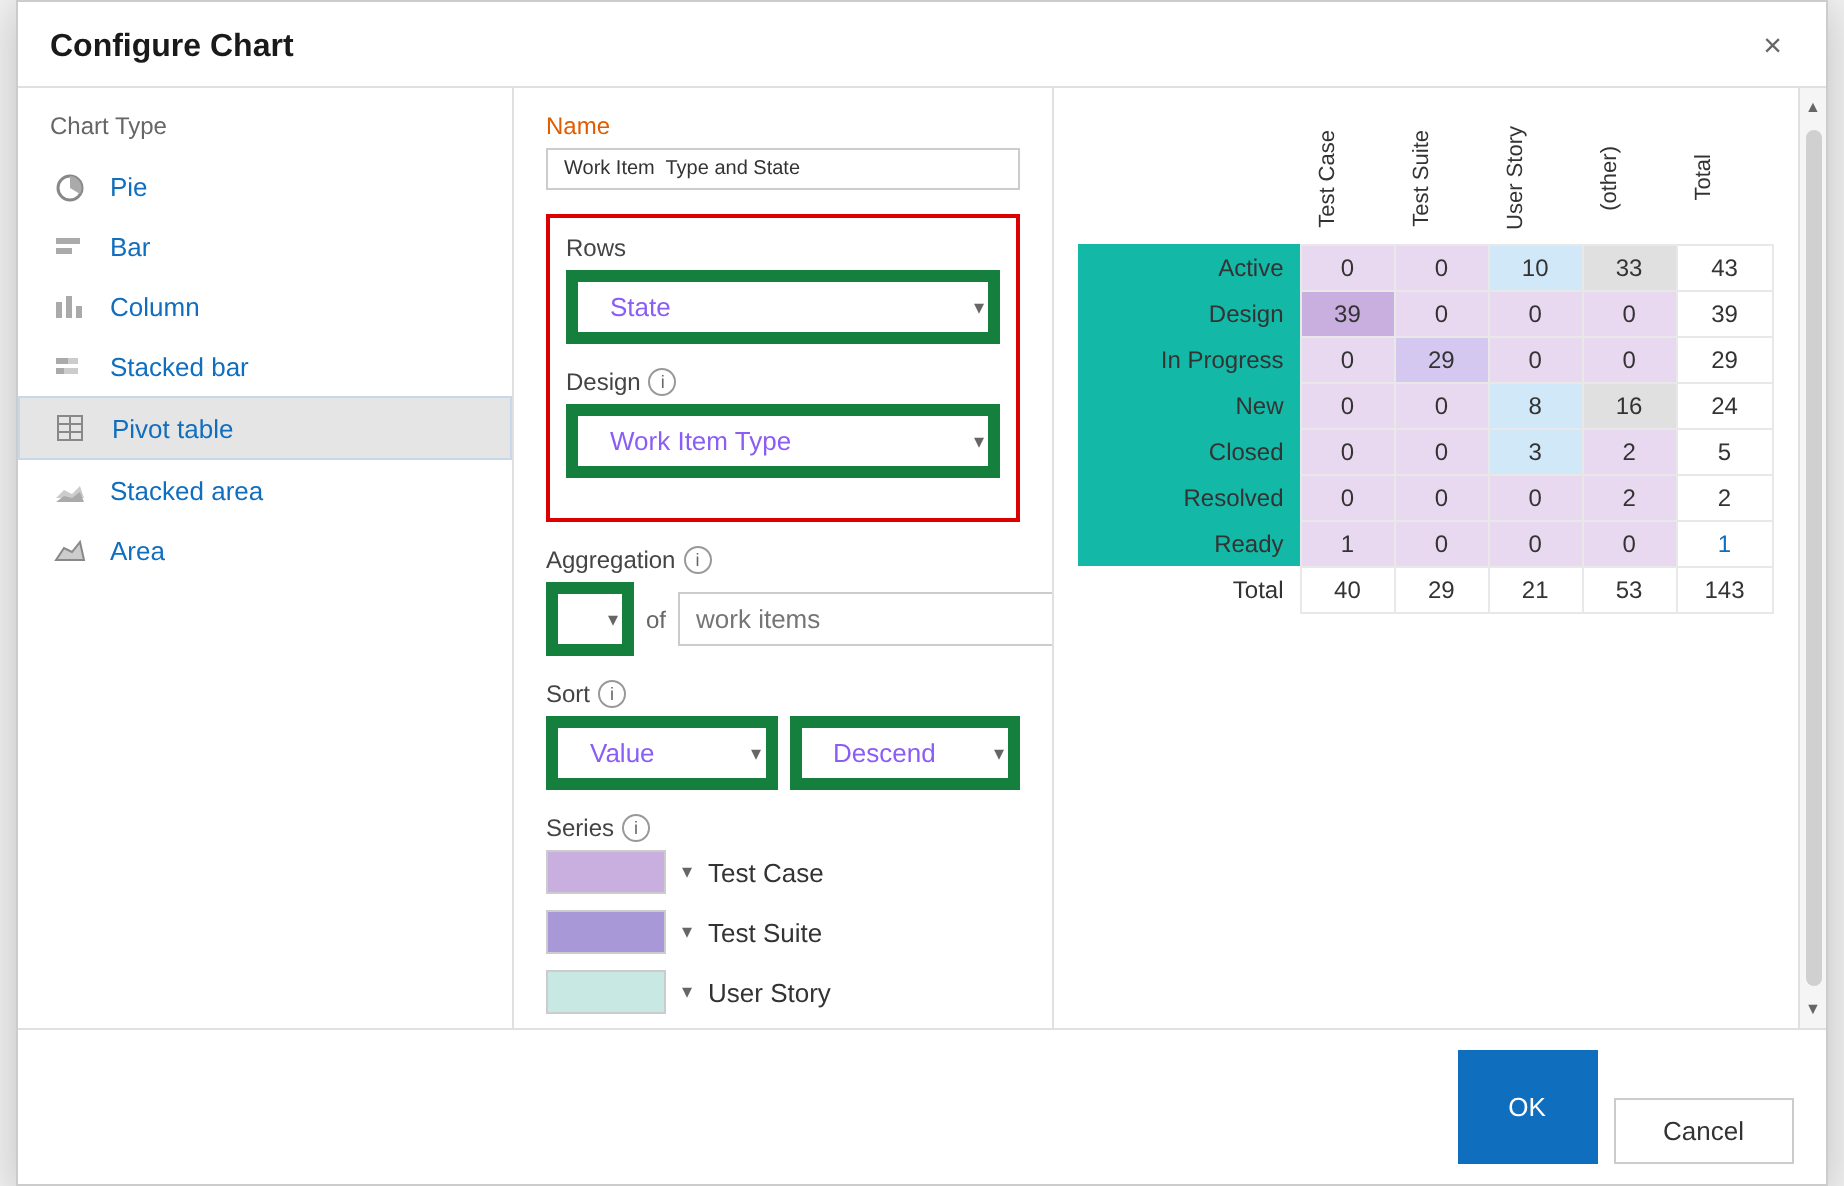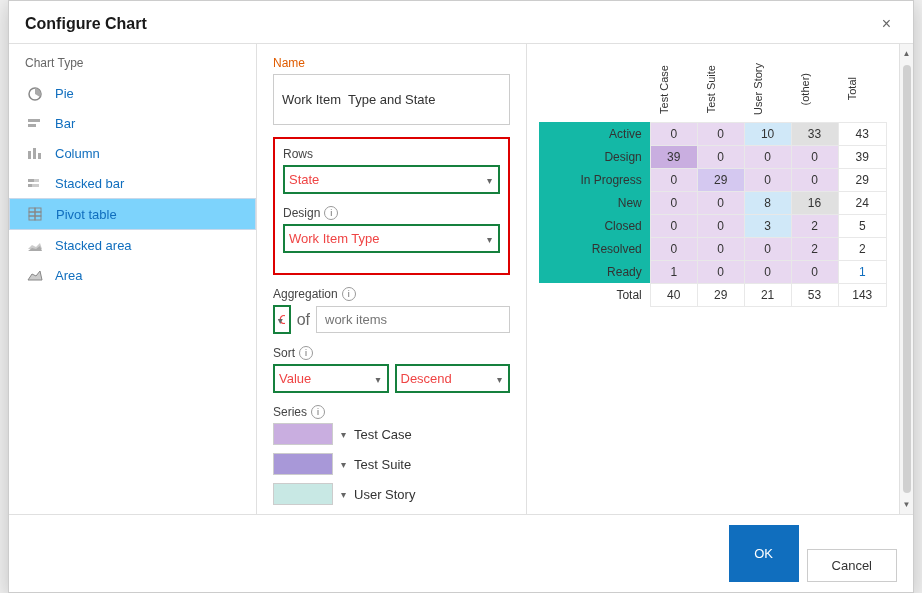--- a/index.html
+++ b/index.html
@@ -62,21 +62,21 @@
 
     .chart-type-item {
       display: flex;
       align-items: center;
       padding: 7px 16px;
       cursor: pointer;
       gap: 10px;
       color: #106ebe;
     }
     .chart-type-item.active {
-      background: #7dd3fc;
+      background: #e5e5e5;
       color: #106ebe;
       border: 1px solid #c8d8ea;
     }
 
     .chart-icon {
       width: 20px;
       height: 16px;
       display: flex;
       align-items: center;
       justify-content: center;
@@ -98,22 +98,22 @@
 
     .config-label {
       font-size: 12px;
       color: #e05c00;
       margin-bottom: 4px;
     }
 
     .config-input {
       width: 100%;
       border: 1px solid #ccc;
-      padding: 17px 8px;
-      font-size: 13px;
+      padding: 4px 8px;
+      font-size: 10px;
       color: #333;
       outline: none;
     }
 
     .rows-columns-box {
       border: 2px solid #d00;
       padding: 8px;
       margin-bottom: 12px;
     }
 
@@ -140,24 +140,24 @@
       cursor: pointer;
     }
 
     .select-wrapper {
       position: relative;
       width: 100%;
     }
 
     .select-wrapper select {
       width: 100%;
-      border: 2px solid #15803d;
-      padding: 5px 4px;
+      border: 6px solid #15803d;
+      padding: 5px 16px;
       font-size: 13px;
-      color: #ef4444;
+      color: #8b5cf6;
       appearance: none;
       background: #fff;
       cursor: pointer;
       outline: none;
     }
 
     .select-chevron {
       position: absolute;
       right: 8px;
       top: 50%;
@@ -171,21 +171,21 @@
       display: flex;
       align-items: center;
       gap: 6px;
     }
 
     .aggregation-row .select-wrapper {
       width: 80px;
     }
 
     .agg-of {
-      font-size: 16px;
+      font-size: 12px;
       color: #666;
     }
 
     .agg-input {
       flex: 1;
       border: 1px solid #ccc;
       padding: 5px 8px;
       font-size: 13px;
       color: #aaa;
       background: #fff;

